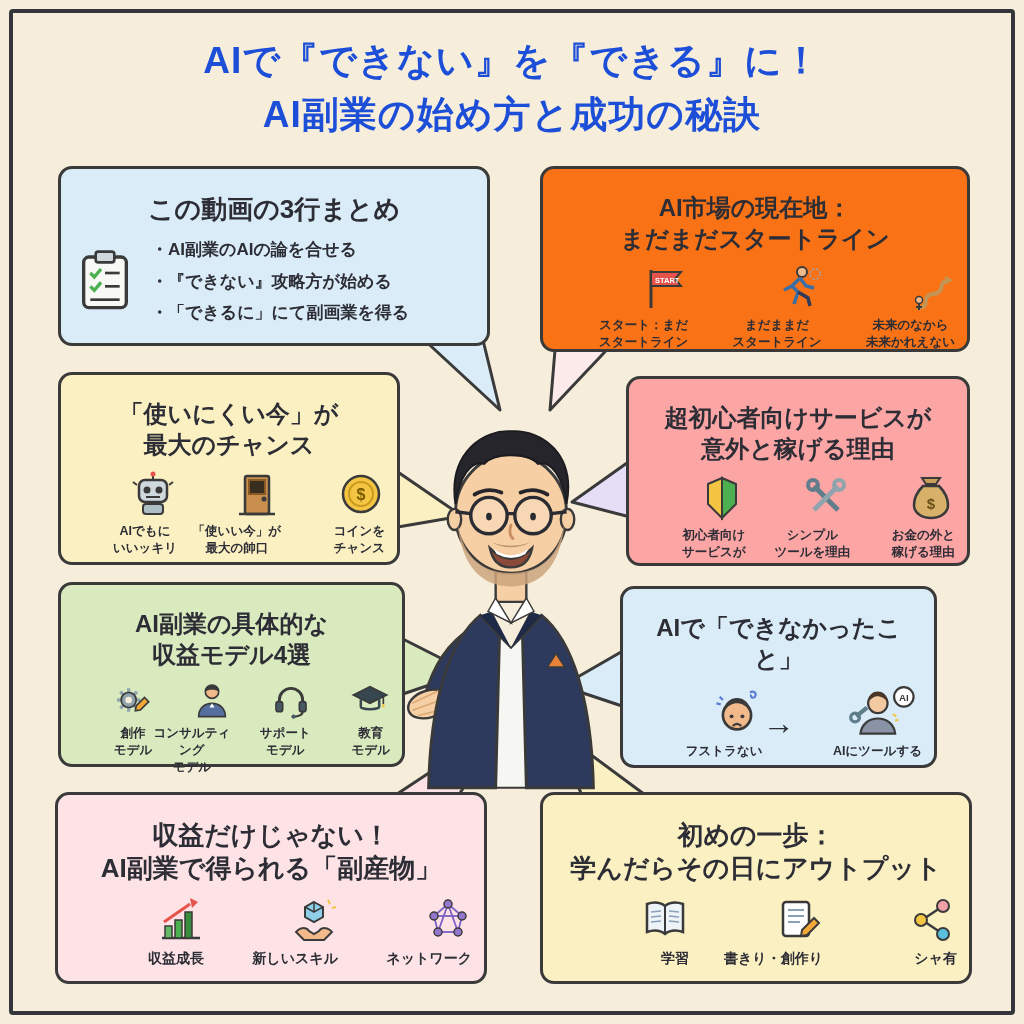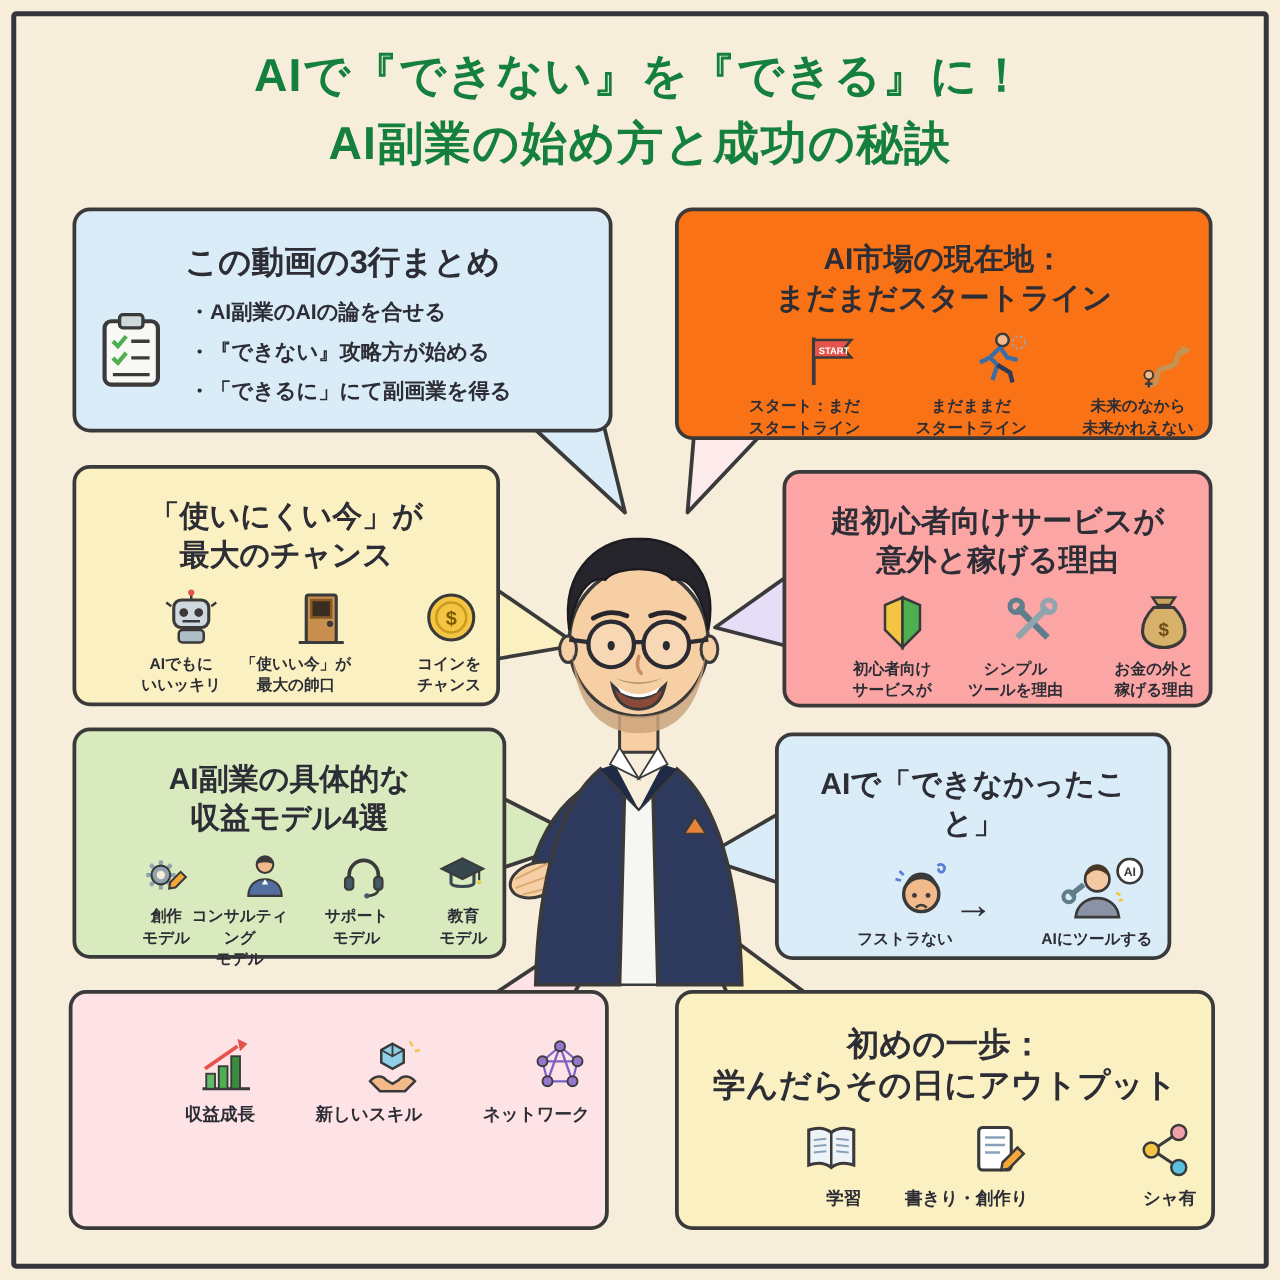--- a/index.html
+++ b/index.html
@@ -5,21 +5,21 @@
   html,body{margin:0;padding:0;}
   body{
     width:1024px;height:1024px;overflow:hidden;
     font-family:"Liberation Sans","DejaVu Sans",sans-serif;
     background:#f4ebd6;
   }
   .canvas{position:relative;width:1024px;height:1024px;background:#f6eedb;}
   .frame{position:absolute;inset:9px;border:4px solid #35353d;border-radius:4px;z-index:0;}
   .main-title{
     position:absolute;top:34px;left:0;width:100%;text-align:center;z-index:2;
-    font-weight:800;color:#15803d;font-size:37px;line-height:1.45;letter-spacing:1px;
+    font-weight:800;color:#1d4ed8;font-size:37px;line-height:1.45;letter-spacing:1px;
   }
   .tails{position:absolute;left:0;top:0;z-index:1;}
   .box{
     position:absolute;z-index:2;box-sizing:border-box;
     border:3px solid #3a3a3a;border-radius:14px;
     padding:24px 12px;display:flex;flex-direction:column;align-items:center;
     color:#2d2d35;
   }
   .box-title{font-weight:800;text-align:center;line-height:1.28;font-size:24px;}
   .box-title.big{font-size:26px;}
@@ -332,20 +332,24 @@
             <text x="54" y="13.5" text-anchor="middle" font-size="9" font-weight="bold" fill="#3a3a3a">AI</text>
             <path d="M44 26l3 2M46 32l3-1" stroke="#f4c542" stroke-width="2"></path>
           </svg>
         </span>
         <div class="caption">AIにツールする</div>
       </div>
     </div>
   </div>
 
   <div class="box" id="box-byproduct">
+    <div class="box-title big">
+      <div>収益だけじゃない！</div>
+      <div>AI副業で得られる「副産物」</div>
+    </div>
     <div class="items-row">
       <div class="item">
         <span class="icon i48">
           <svg viewBox="0 0 48 48">
             <line x1="6" y1="42" x2="44" y2="42" stroke="#3a3a3a" stroke-width="2.5"></line>
             <rect x="9" y="30" width="7" height="12" fill="#66bb6a" stroke="#3a3a3a" stroke-width="1.5"></rect>
             <rect x="19" y="24" width="7" height="18" fill="#4caf50" stroke="#3a3a3a" stroke-width="1.5"></rect>
             <rect x="29" y="16" width="7" height="26" fill="#388e3c" stroke="#3a3a3a" stroke-width="1.5"></rect>
             <path d="M8 26L34 8" stroke="#e5534b" stroke-width="3" fill="none"></path>
             <path d="M34 2l8 4-6 6z" fill="#e5534b"></path>

